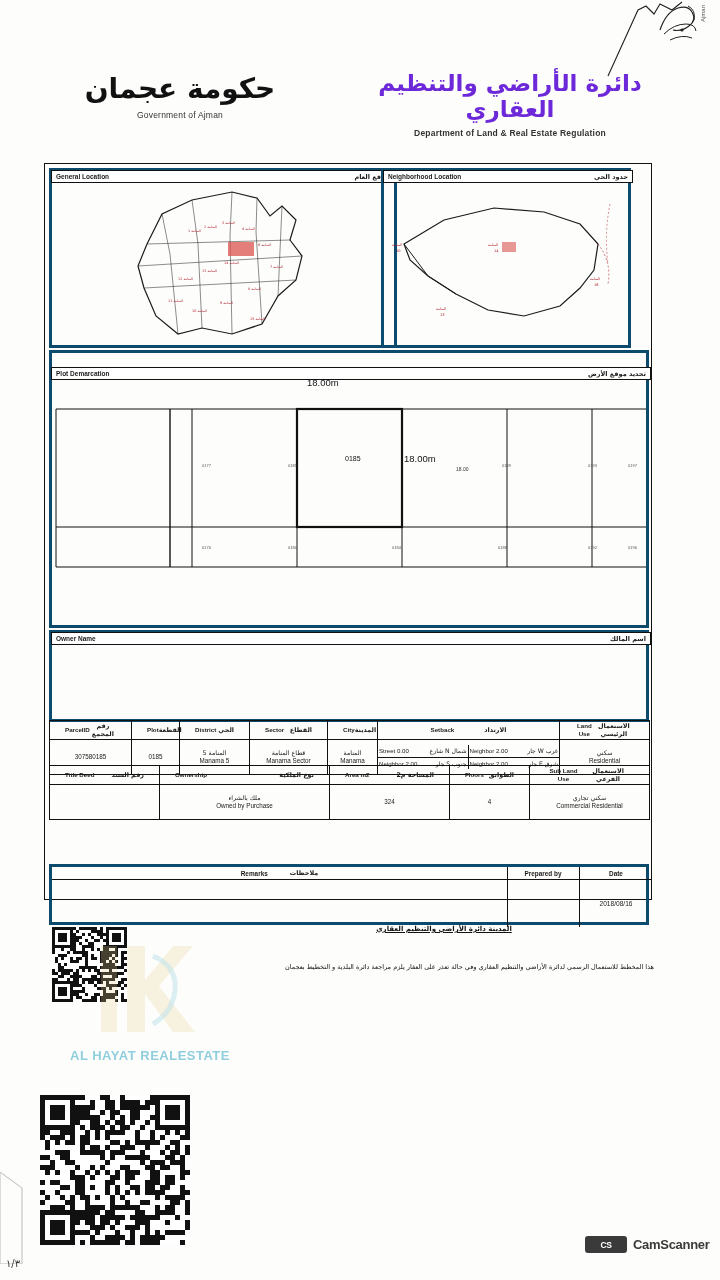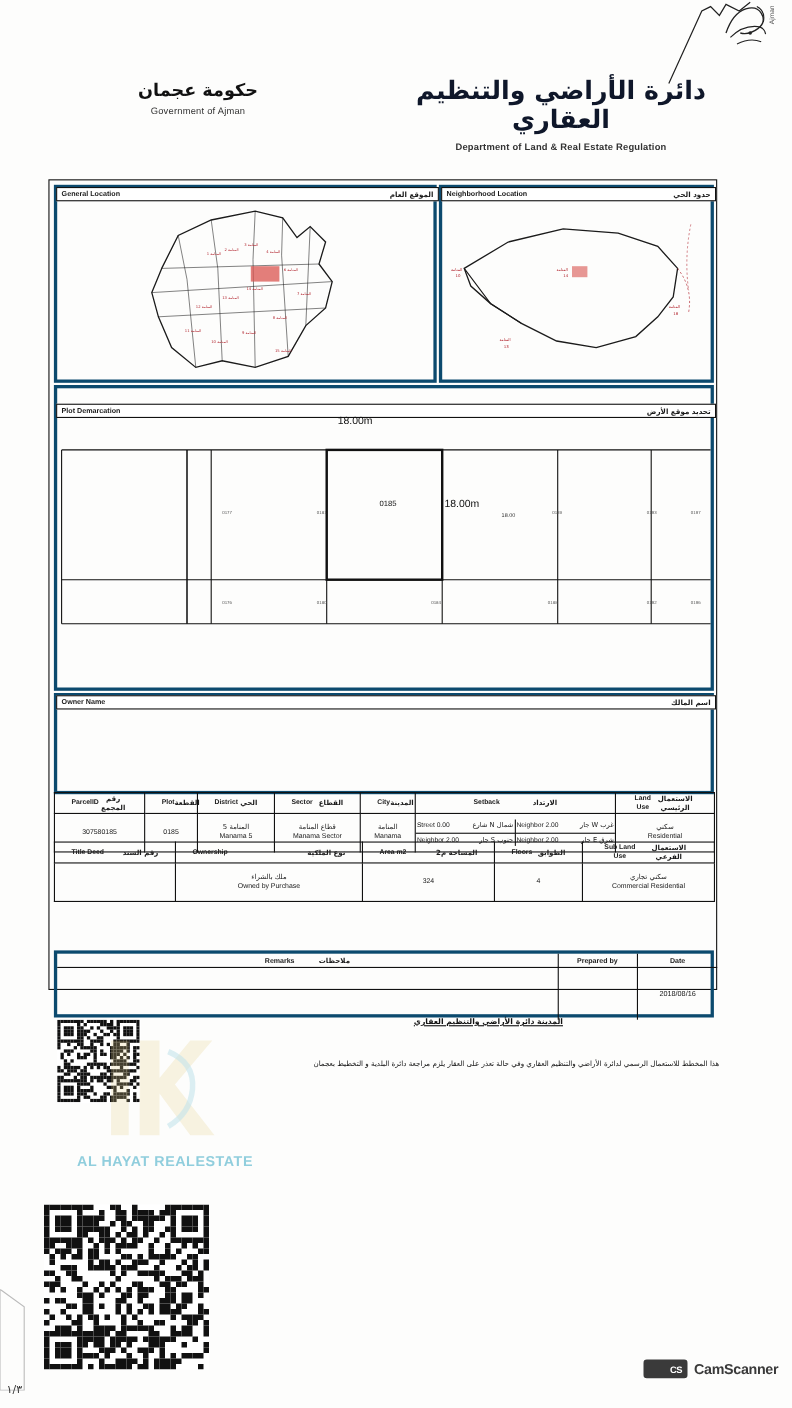--- a/index.html
+++ b/index.html
@@ -17,32 +17,32 @@
   }
   
   .header{
     position:absolute;left:0;top:0;width:720px;height:150px;
   }
   .logo-left{
     position:absolute;left:80px;top:72px;width:200px;text-align:center;
   }
   .logo-left .ar{
     font-family:"DejaVu Sans", sans-serif;
-    font-size:16px;font-weight:bold;letter-spacing:-1px;color:#111;
+    font-size:28px;font-weight:bold;letter-spacing:-1px;color:#111;
     direction:rtl;
   }
   .logo-left .en{
     font-size:8.5px;color:#333;margin-top:5px;letter-spacing:.2px;
   }
   .logo-right{
     position:absolute;left:350px;top:70px;width:320px;text-align:center;
   }
   .logo-right .ar{
     font-family:"DejaVu Sans", sans-serif;
-    font-size:23px;font-weight:bold;color:#0f172a;direction:rtl;letter-spacing:-.5px;
+    font-size:23px;font-weight:bold;color:#6d28d9;direction:rtl;letter-spacing:-.5px;
   }
   .logo-right .en{
     font-size:8.5px;color:#333;margin-top:6px;font-weight:bold;letter-spacing:.2px;
   }
   .crest{
     position:absolute;left:598px;top:0px;width:110px;height:78px;
   }
   .crest svg{display:block;}
   .side-note{
     position:absolute;left:700px;top:22px;
@@ -60,21 +60,21 @@
   .box{position:absolute;box-sizing:border-box;border:3px solid #0c4a6e;}
   .tabhdr{
     position:absolute;box-sizing:border-box;border:1px solid #111;
     height:13px;background:#fff;
     display:flex;align-items:center;justify-content:space-between;
     padding:0 4px;font-size:6.5px;font-weight:bold;
   }
 
   
   .map-gen{left:4px;top:4px;width:348px;height:180px;}
-  .map-nb{left:354px;top:4px;width:250px;height:180px;}
+  .map-nb{left:336px;top:4px;width:250px;height:180px;}
   .map-inner{position:absolute;inset:0;overflow:hidden;}
   .map-inner svg{position:absolute;left:0;top:0;}
 
   
   .plot{left:4px;top:186px;width:600px;height:278px;}
   .plot-canvas{position:absolute;left:0;top:14px;right:0;bottom:0;overflow:hidden;}
 
   .owner{left:4px;top:466px;width:600px;height:92px;}
 
   
@@ -148,24 +148,23 @@
   }
   .wm-mark{
     position:absolute;left:58px;top:6px;width:120px;height:108px;opacity:.45;
   }
 
   
   .cams{
     position:absolute;left:585px;top:1236px;display:flex;align-items:center;gap:6px;
   }
   .cams .badge{
-    width:21px;height:17px;border-radius:3px;background:#3a3a3a;color:#fff;
+    width:42px;height:17px;border-radius:3px;background:#3a3a3a;color:#fff;
     font-size:8.5px;font-weight:bold;display:flex;align-items:center;justify-content:center;
     letter-spacing:-.5px;
-    padding-left:19px;
   }
   .cams .t{font-size:13px;color:#3a3a3a;font-weight:bold;letter-spacing:-.3px;}
 
   .pagenum{
     position:absolute;left:6px;top:1258px;font-size:10px;color:#333;
     font-family:"DejaVu Sans", sans-serif;direction:rtl;
   }
   .corner-fold{
     position:absolute;left:0;top:1172px;width:26px;height:92px;
   }

